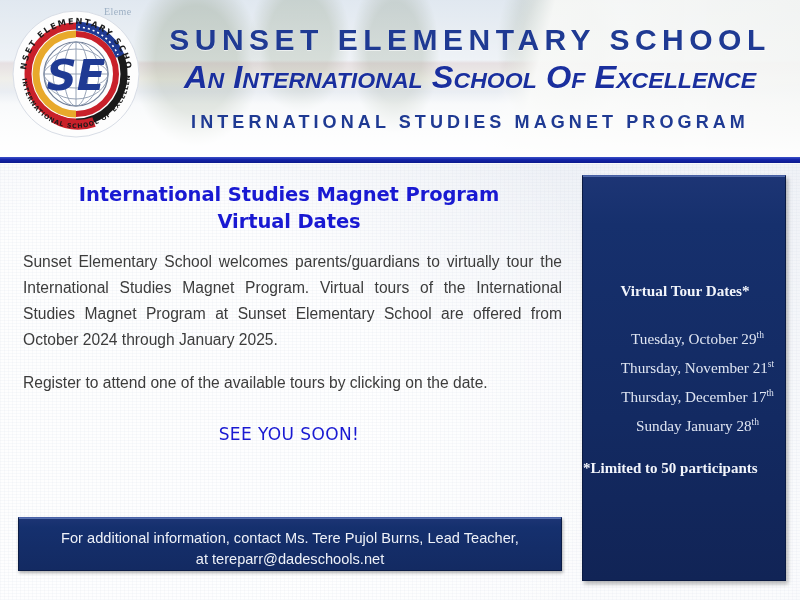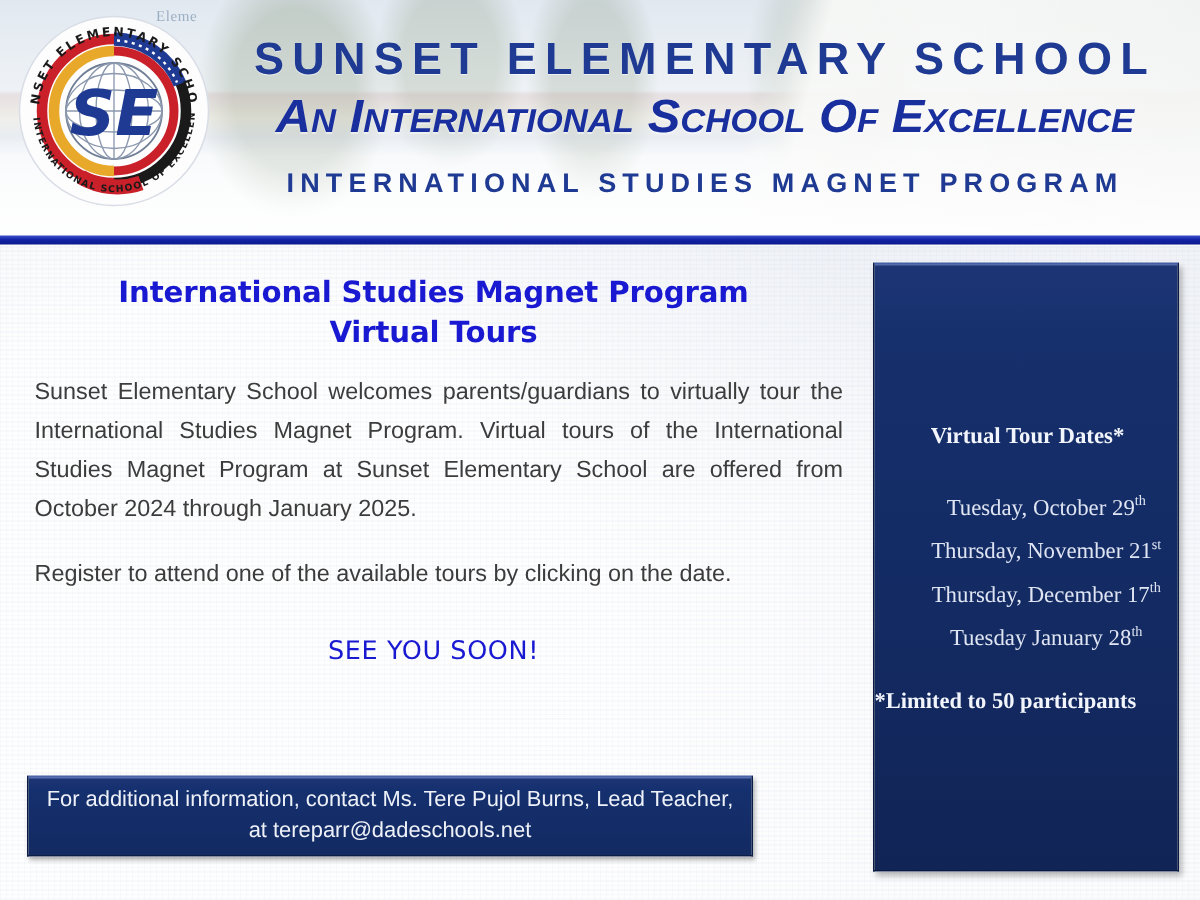--- a/index.html
+++ b/index.html
@@ -196,28 +196,28 @@
     font-weight: normal;
     letter-spacing: .4px;
     color: #1919d2;
     font-family: "DejaVu Sans", sans-serif;
   }
 
   
   .contact-box {
     position: absolute;
     left: 18px; top: 517px;
-    width: 484px;
+    width: 544px;
     height: 54px;
     box-sizing: border-box;
     background: linear-gradient(180deg, #1d3575 0%, #15306e 18%, #132a62 100%);
     border: 1px solid #0b1c45;
     border-top-color: #4a63a8;
     display: flex;
-    align-items: center;
+    align-items: flex-end;
     justify-content: center;
     box-shadow: inset 0 1px 0 rgba(120,145,205,.65), 1px 2px 3px rgba(0,0,0,.3);
   }
   .contact-text {
     text-align: center;
     font-size: 14.6px;
     line-height: 21px;
     color: #eef1f8;
     font-family: "Liberation Sans", sans-serif;
   }
@@ -344,21 +344,21 @@
         <span><span>A</span><span class="small">N</span> <span>I</span><span class="small">NTERNATIONAL</span> <span>S</span><span class="small">CHOOL</span> <span>O</span><span class="small">F</span> <span>E</span><span class="small">XCELLENCE</span></span>
       </div>
       <div class="hdr-line3">INTERNATIONAL STUDIES MAGNET PROGRAM</div>
     </div>
   </div>
 
   <div class="divider"></div>
 
   <div class="main-title">
     <div>International Studies Magnet Program</div>
-    <div>Virtual Tours</div>
+    <div>Virtual Dates</div>
   </div>
 
   <div class="body-copy">
     <p>Sunset Elementary School welcomes parents/guardians to virtually tour the International Studies Magnet Program. Virtual tours of the International Studies Magnet Program at Sunset Elementary School are offered from October 2024 through January 2025.</p>
     <p class="second">Register to attend one of the available tours by clicking on the date.</p>
   </div>
 
   <div class="see-you">SEE YOU SOON!</div>
 
   <div class="contact-box">
@@ -375,20 +375,20 @@
       <div class="date-item">
         <span>Tuesday, October 29</span><sup>th</sup>
       </div>
       <div class="date-item">
         <span>Thursday, November 21</span><sup>st</sup>
       </div>
       <div class="date-item">
         <span>Thursday, December 17</span><sup>th</sup>
       </div>
       <div class="date-item">
-        <span>Tuesday January 28</span><sup>th</sup>
+        <span>Sunday January 28</span><sup>th</sup>
       </div>
     </div>
 
     <div class="dates-note">*Limited to 50 participants</div>
   </div>
 
 </div>
 
 </body></html>

